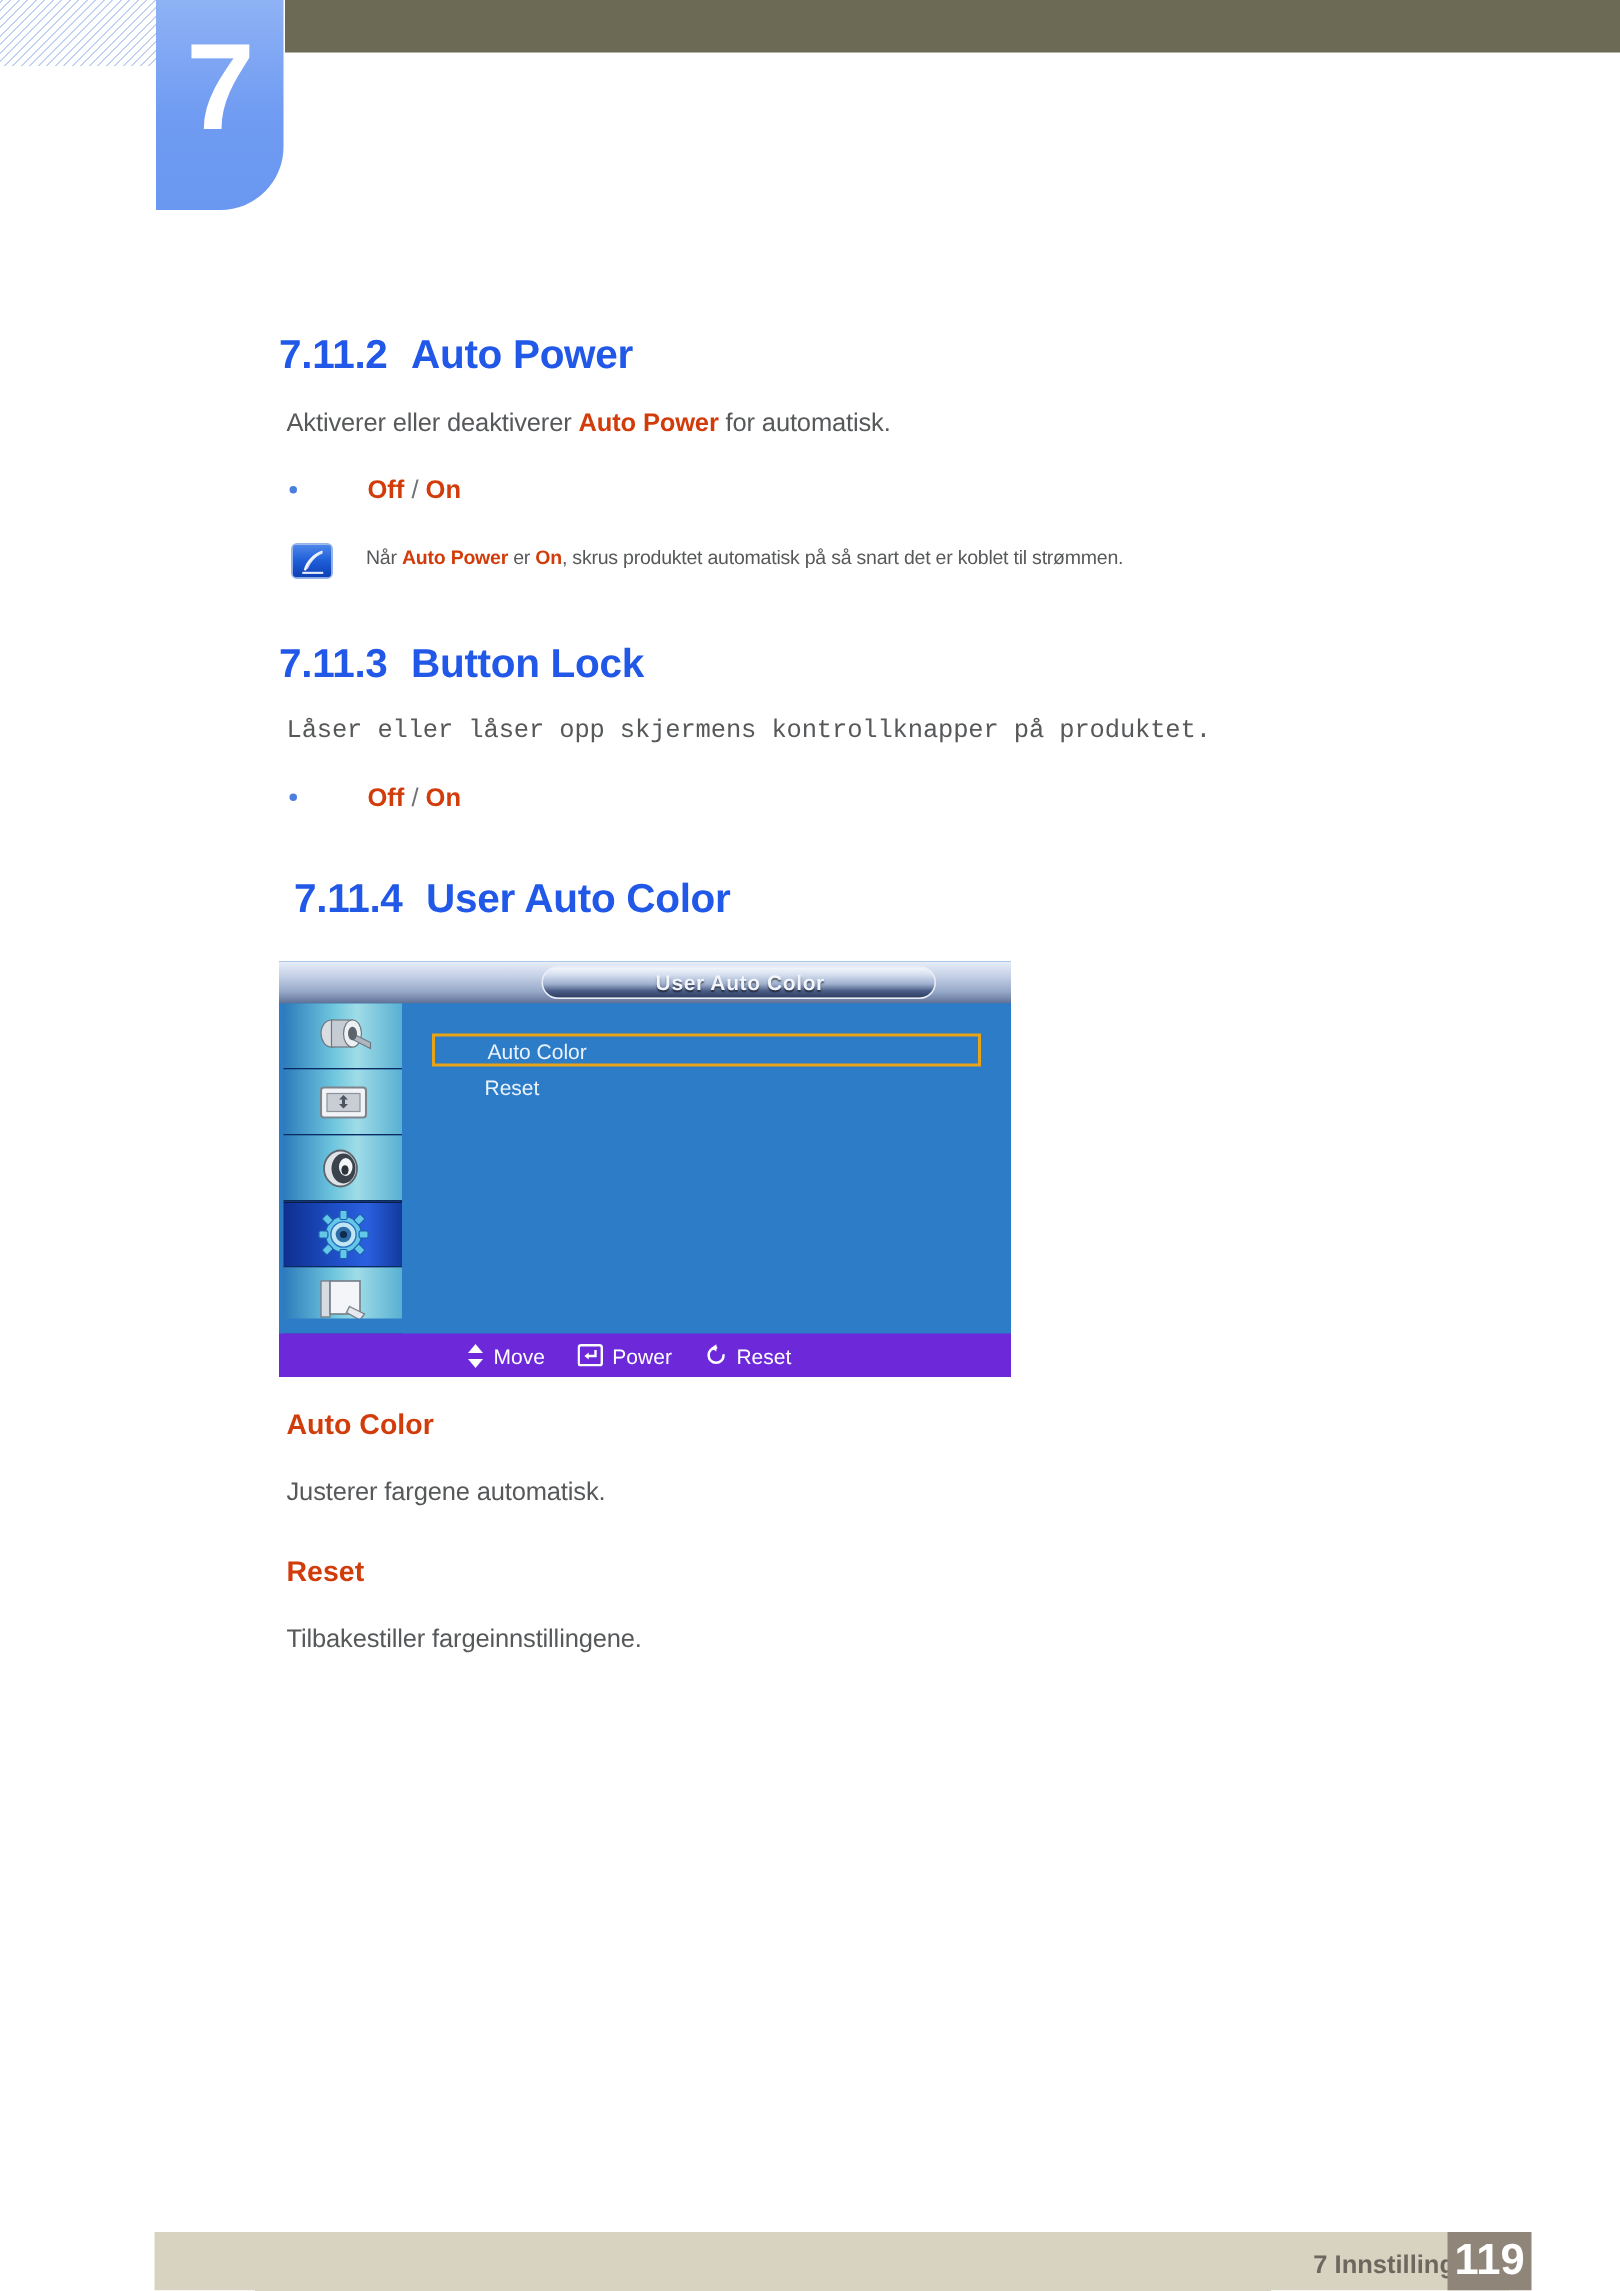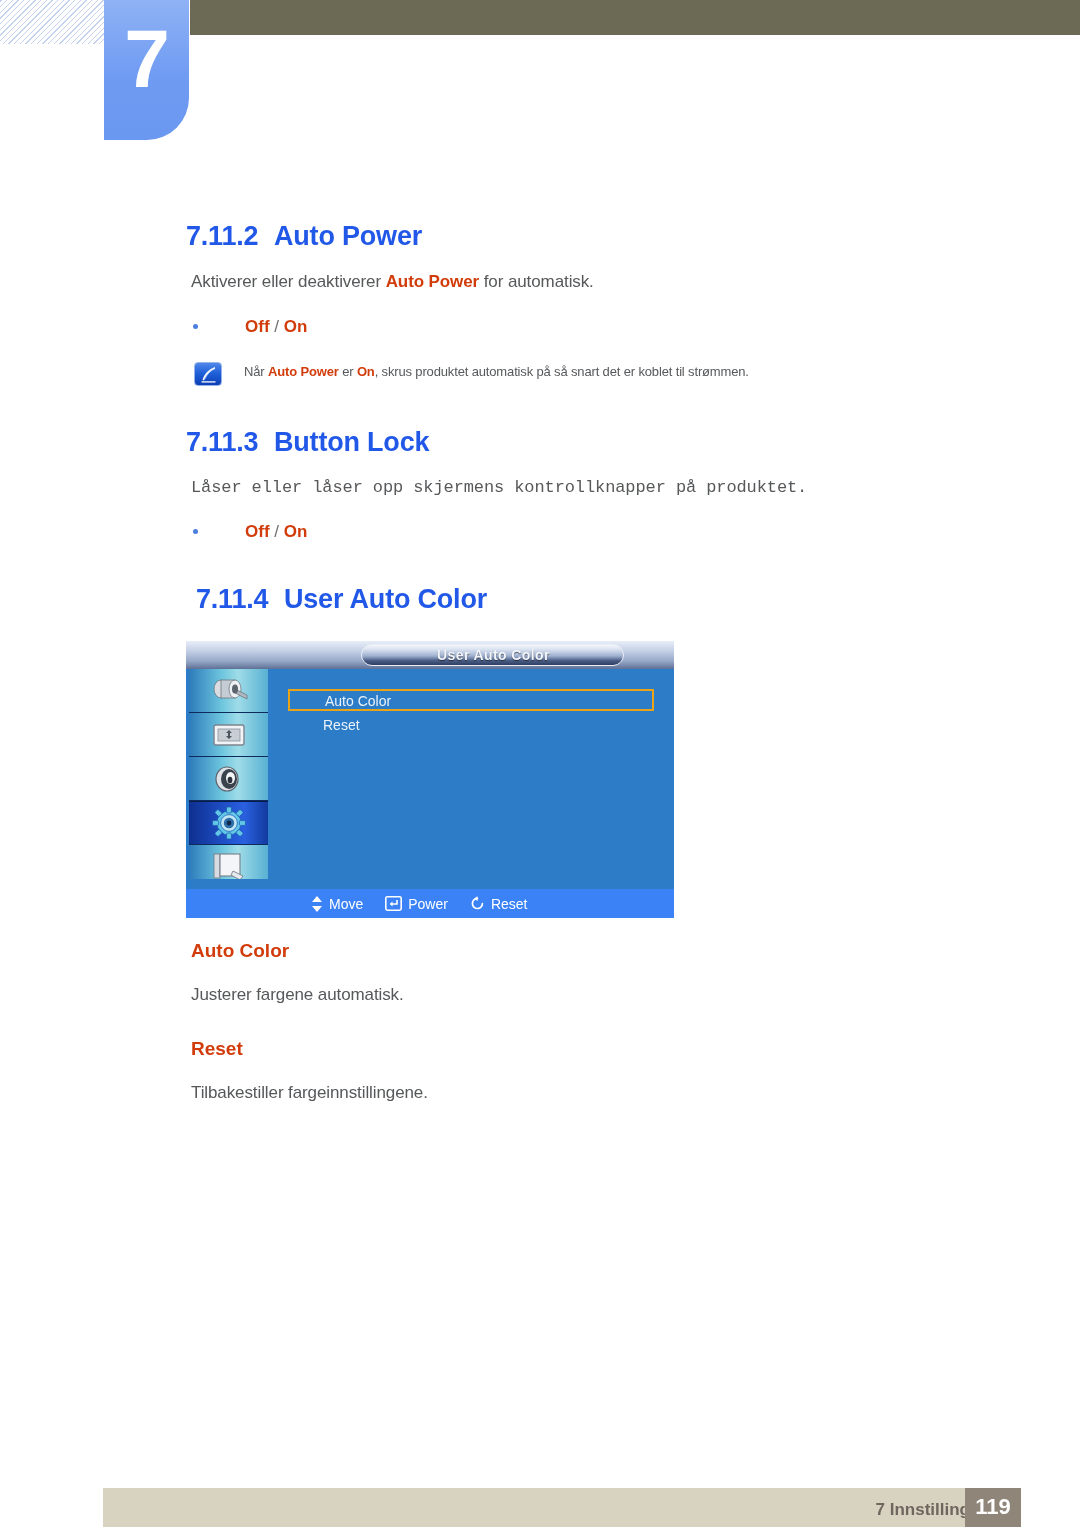--- a/index.html
+++ b/index.html
@@ -236,21 +236,21 @@
     padding-left: 35px;
   }
   .osd-item.selected {
     border: 2px solid #e8a317;
   }
   .osd-bottombar {
     position: absolute;
     left: 0; bottom: 0;
     width: 488px;
     height: 29px;
-    background: #3b82f6;
+    background: #6d28d9;
   }
   .osd-bottom-notch {
     position: absolute;
     left: 0; bottom: 29px;
     width: 130px;
     height: 10px;
     background: #2d7cc8;
   }
   .osd-hints {
     position: absolute;
@@ -295,21 +295,21 @@
     width: 56px;
     height: 39px;
     background: #8f8579;
   }
   .footer-page-num {
     position: absolute;
     left: 0; top: 0;
     width: 56px;
     text-align: center;
     line-height: 38px;
-    font-size: 22px;
+    font-size: 29px;
     font-weight: bold;
     color: #ffffff;
   }
 </style>
 </head>
 <body>
 
 <div class="header">
   <div class="hatch"></div>
   <div class="olive-bar"></div>

